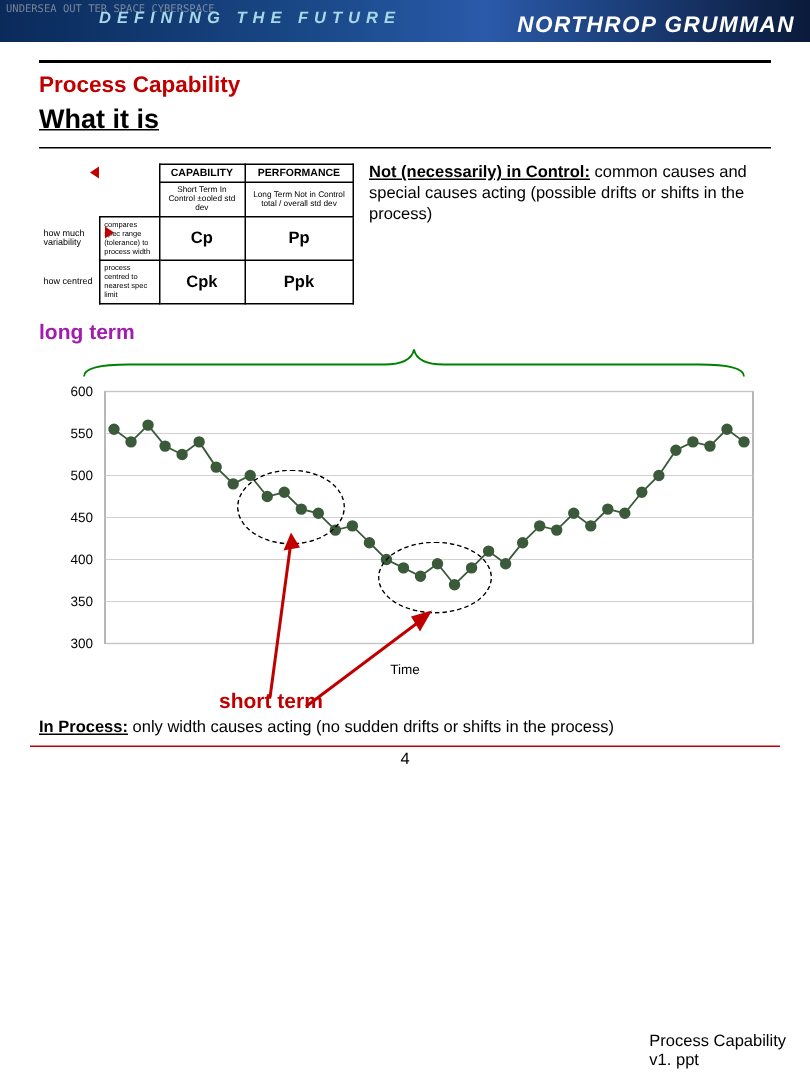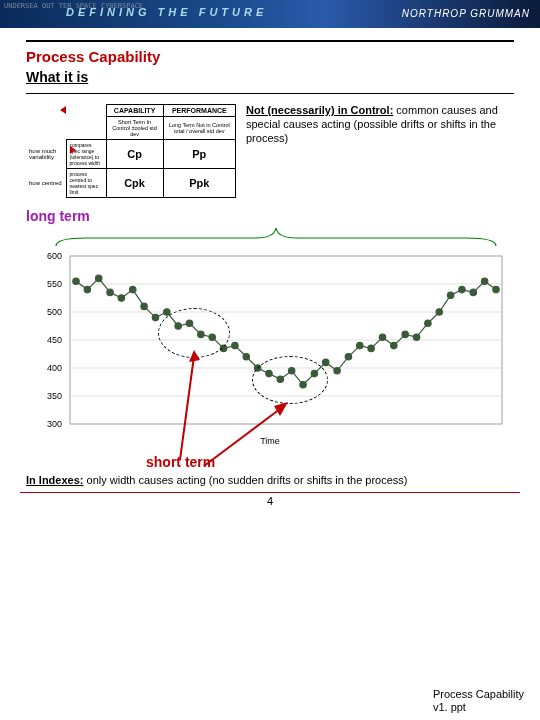--- a/index.html
+++ b/index.html
@@ -1,24 +1,24 @@
 <!DOCTYPE html>
 <html><head>
 <meta charset="utf-8">
 <style>
   * { box-sizing: border-box; margin: 0; padding: 0; }
   body { width: 540px; height: 720px; font-family: Arial, sans-serif; background: #fff; color: #000; font-size: 12px; position: relative; }
   .banner { width: 540px; height: 28px; background: linear-gradient(to right, #0a2a5a 0%, #1a4a8a 40%, #2a5aaa 60%, #0a1a3a 100%); position: relative; overflow: hidden; }
   .banner-left { position: absolute; left: 4px; top: 2px; color: #bbb; font-size: 7px; line-height: 8px; opacity: 0.6; font-family: monospace; }
   .banner-mid { position: absolute; left: 66px; top: 6px; color: #a8d8e8; font-size: 11px; font-weight: bold; letter-spacing: 4px; font-style: italic; }
-  .banner-right { position: absolute; right: 10px; top: 8px; color: #fff; font-size: 10px; font-weight: normal; font-style: italic; letter-spacing: 1px; }
+  .banner-right { position: absolute; right: 10px; top: 8px; color: #fff; font-size: 15px; font-weight: bold; font-style: italic; letter-spacing: 1px; }
   .content { padding: 12px 26px 0 26px; }
   .hr-top { border: none; border-top: 2.5px solid #000; margin-bottom: 4px; }
   .title { color: #c00000; font-weight: bold; font-size: 15px; margin: 6px 0 4px 0; }
-  .subtitle { font-weight: bold; text-decoration: underline; font-size: 14px; margin: 4px 0 8px 0; }
+  .subtitle { font-weight: bold; text-decoration: underline; font-size: 18px; margin: 4px 0 8px 0; }
   .hr-mid { border: none; border-top: 1.5px solid #000; margin: 2px 0 10px 0; }
   .intro { font-weight: bold; font-size: 12px; margin-bottom: 12px; }
   .row1 { display: flex; gap: 10px; align-items: flex-start; }
   .cap-table { font-size: 7px; width: 210px; flex-shrink: 0; }
   .cap-table table { border-collapse: collapse; width: 100%; }
   .cap-table td, .cap-table th { border: 1px solid #000; padding: 2px 3px; text-align: center; vertical-align: middle; }
   .cap-table .lbl { font-size: 6px; text-align: left; width: 40px; }
   .cap-table .hdr { font-weight: bold; font-size: 7px; }
   .cap-table .sym { font-weight: bold; font-size: 11px; }
   .tri-frame { position: relative; }
@@ -180,21 +180,21 @@
     <svg class="arrow" style="left:170px; top:150px;" width="100" height="70">
       <line x1="4" y1="66" x2="84" y2="6" stroke="#c00000" stroke-width="2"></line>
       <polygon points="88,2 74,6 80,16" fill="#c00000"></polygon>
     </svg>
   </div>
 
   <div class="st-label">short term</div>
 </div>
 
 <div class="desc2">
-  <span class="lead2">In Indexes:</span><span> only width causes acting (no sudden drifts or shifts in the process)</span>
+  <span class="lead2">In Process:</span><span> only width causes acting (no sudden drifts or shifts in the process)</span>
 </div>
 
 <hr class="hr-bot">
 <div class="pagenum">4</div>
 <div class="footer">
   <div>Process Capability</div>
   <div>v1. ppt</div>
 </div>
 
 </body></html>

